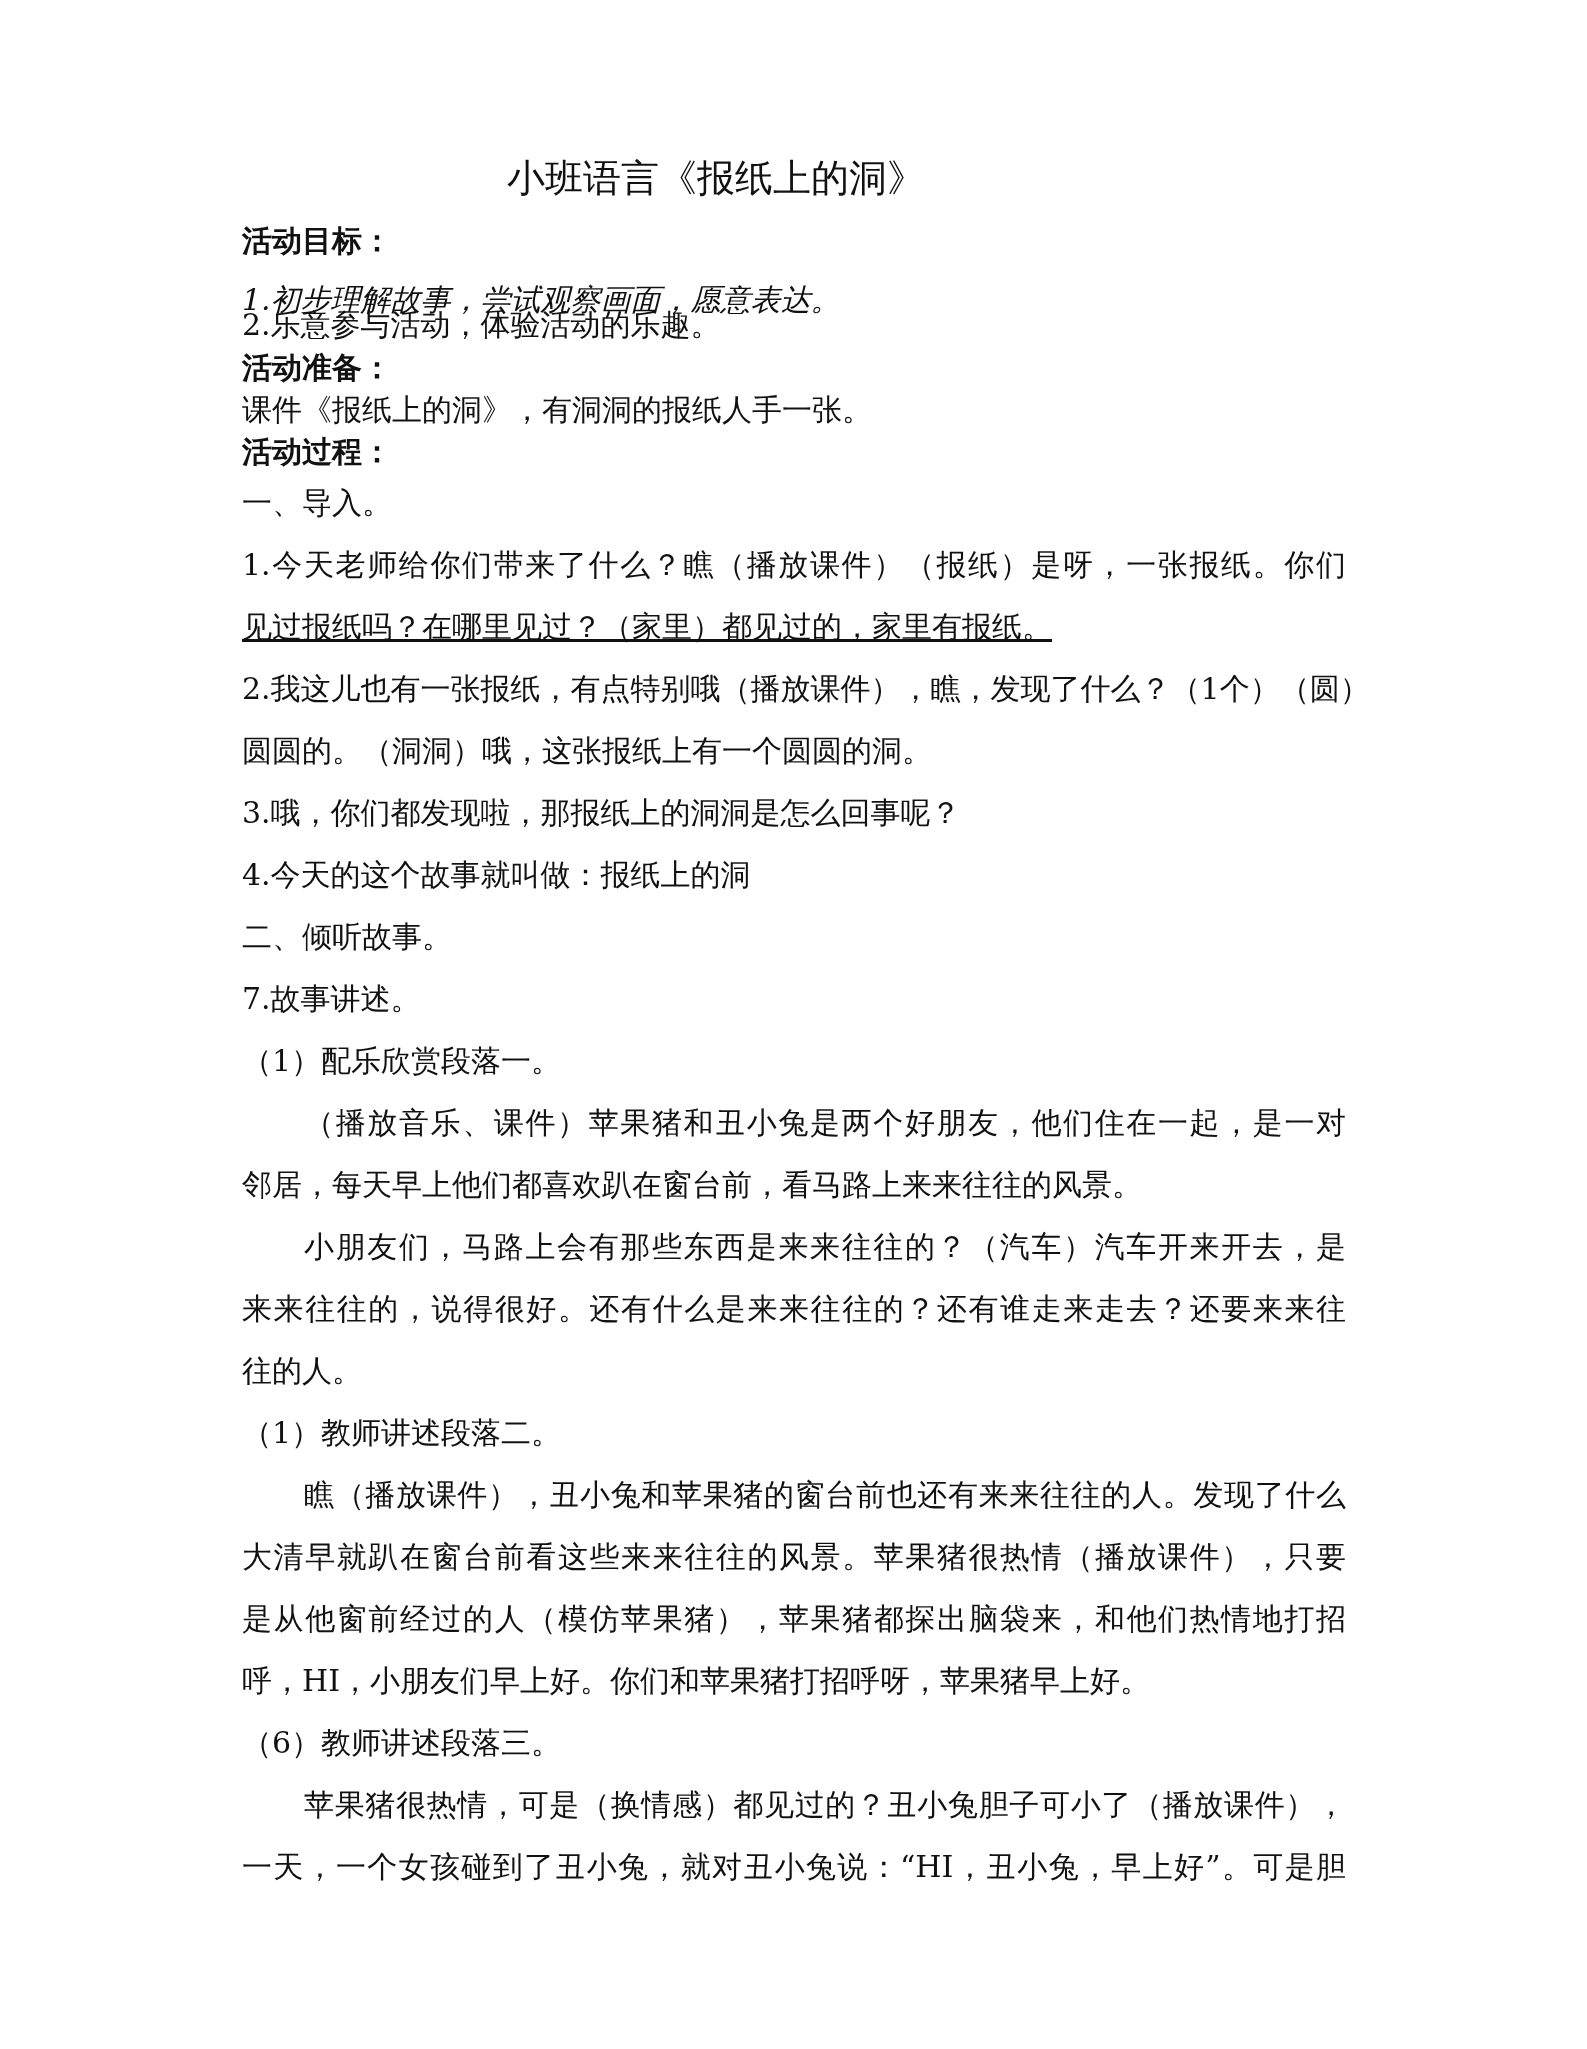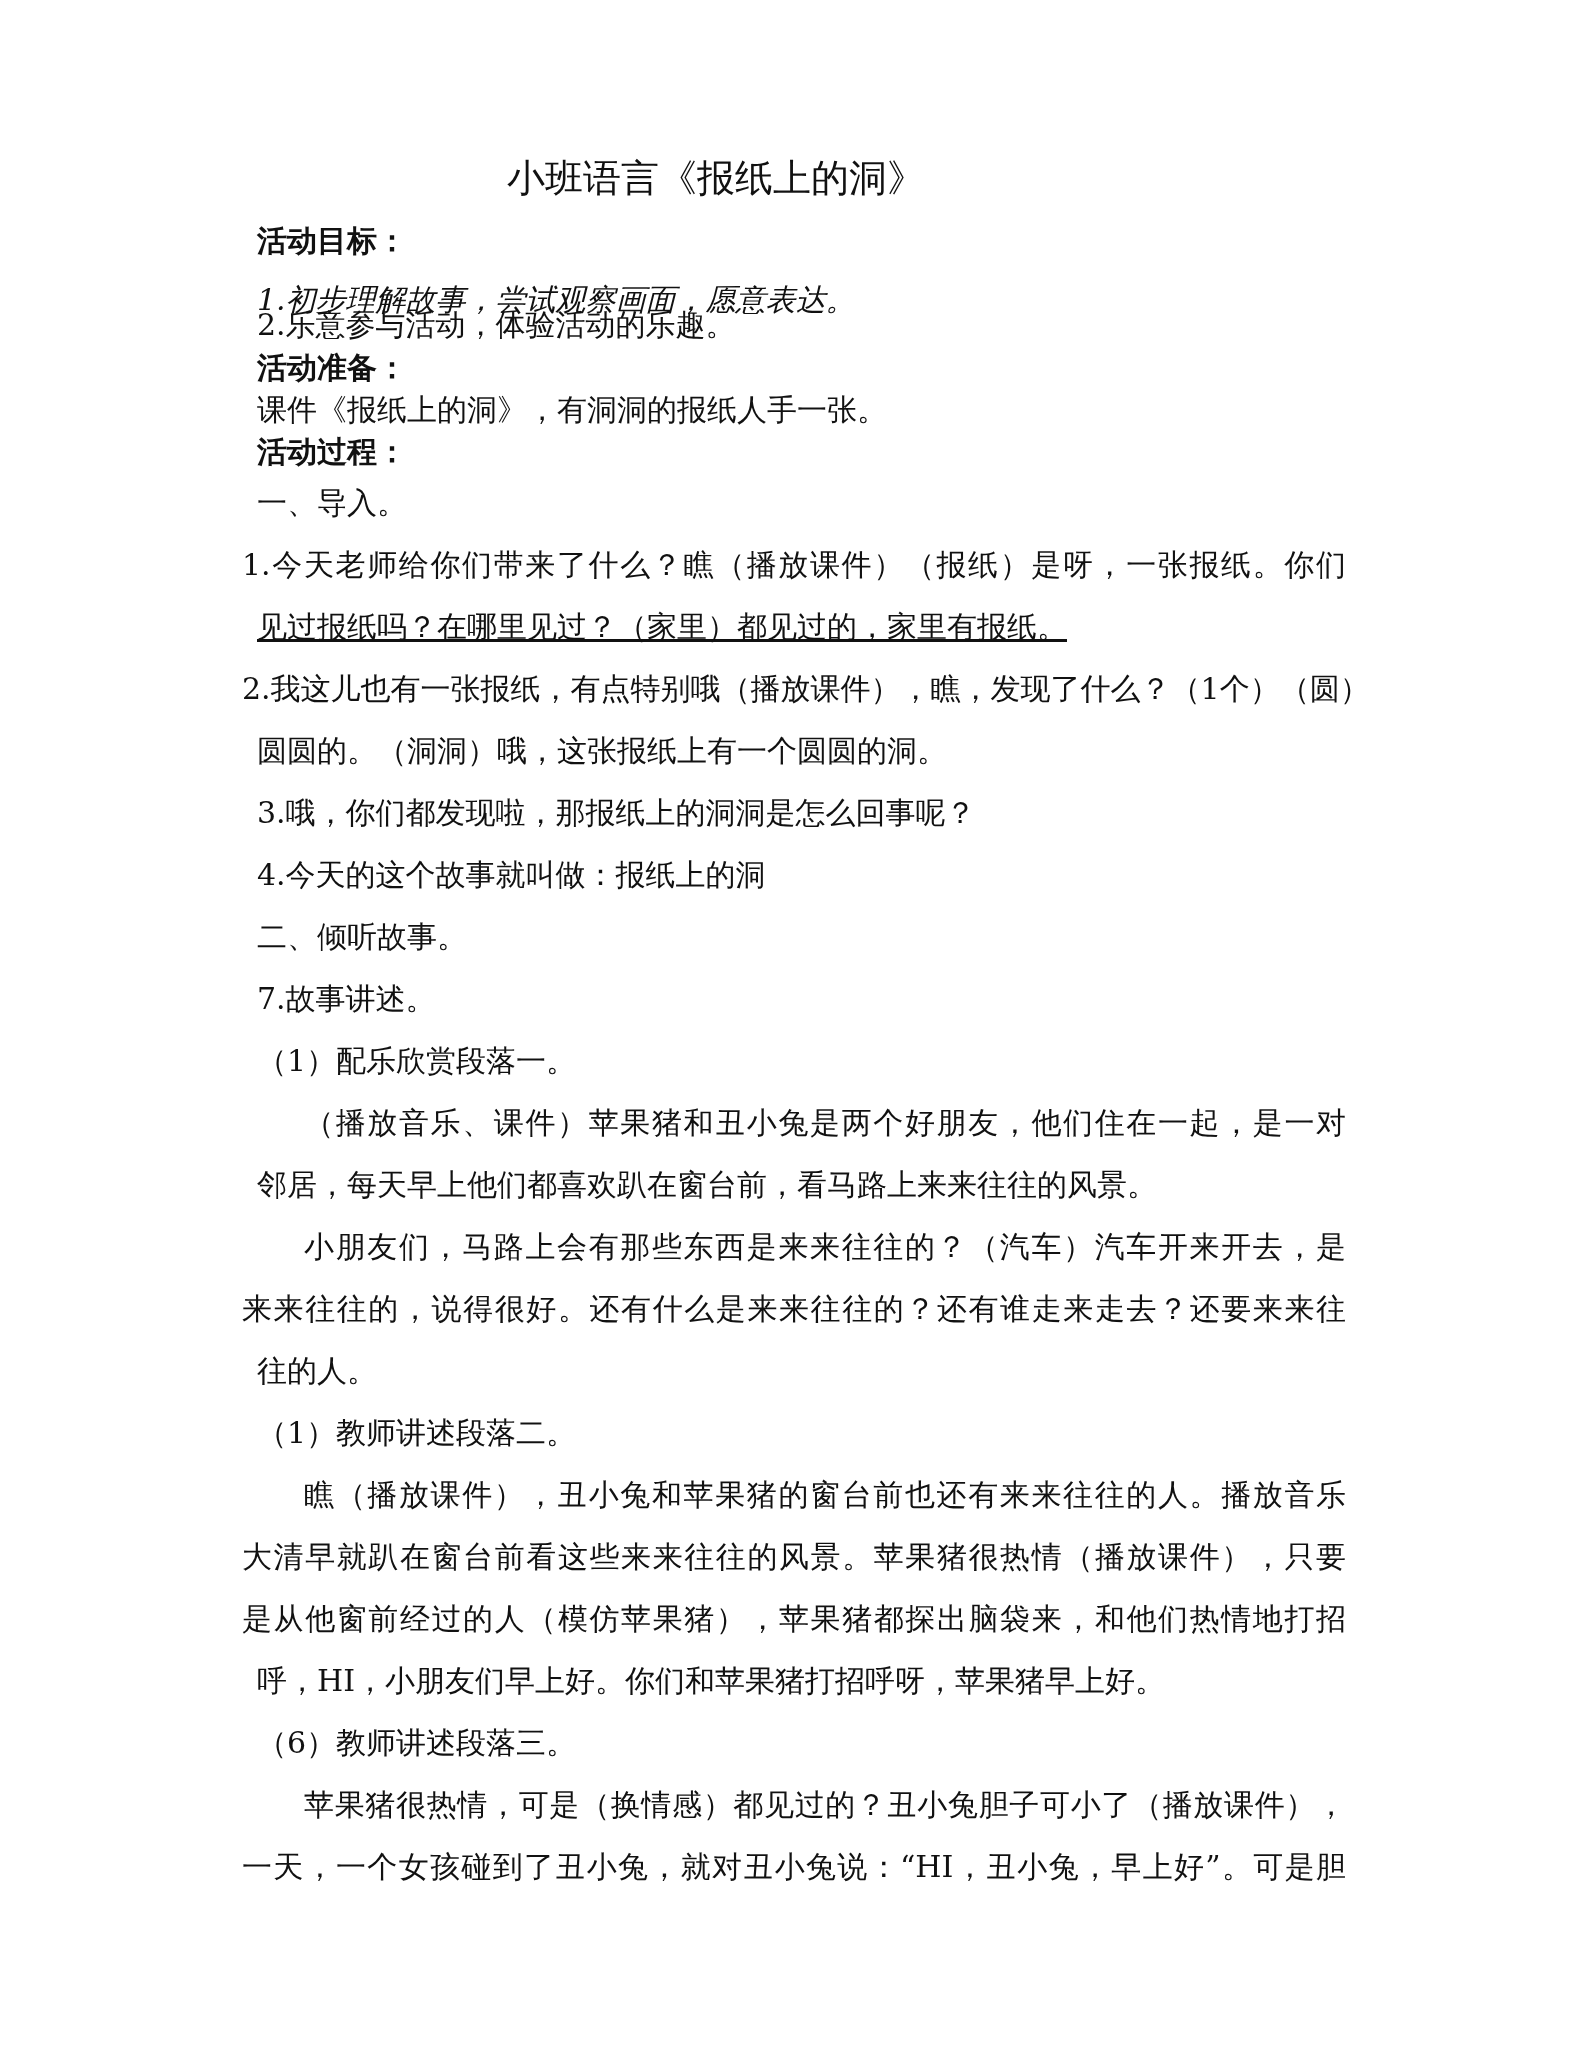--- a/index.html
+++ b/index.html
@@ -2,21 +2,21 @@
 <html><head>
 <meta charset="utf-8">
 <style>
   html, body { margin:0; padding:0; background:#ffffff; }
   body { width:1587px; height:2049px; position:relative; overflow:hidden;
          font-family:"DejaVu Serif","Liberation Serif",serif; color:#111; }
   .title { position:absolute; left:0; width:1432px; top:156px; text-align:center;
            font-size:38px; line-height:44px; }
   .ln { position:absolute; left:242px; width:1104px; font-size:30px; white-space:nowrap;
         text-align:justify; text-align-last:justify; }
-  .ln.last { text-align-last:left;margin-left:15px; }
+  .ln.last { text-align-last:left; }
   .hd { font-weight:bold; }
   .indent { padding-left:62px; box-sizing:border-box; }
 </style>
 </head>
 <body>
 
 <div>
   <div class="title">小班语言《报纸上的洞》</div>
 
   <div class="ln last hd" style="top:223px;line-height:36px;">活动目标：</div>
@@ -35,20 +35,20 @@
   <div class="ln last" style="top:857px;line-height:36px;">4.今天的这个故事就叫做：报纸上的洞</div>
   <div class="ln last" style="top:919px;line-height:36px;">二、倾听故事。</div>
   <div class="ln last" style="top:981px;line-height:36px;">7.故事讲述。</div>
   <div class="ln last" style="top:1043px;line-height:36px;">（1）配乐欣赏段落一。</div>
   <div class="ln indent" style="top:1105px;line-height:36px;">（播放音乐、课件）苹果猪和丑小兔是两个好朋友，他们住在一起，是一对</div>
   <div class="ln last" style="top:1167px;line-height:36px;">邻居，每天早上他们都喜欢趴在窗台前，看马路上来来往往的风景。</div>
   <div class="ln indent" style="top:1229px;line-height:36px;">小朋友们，马路上会有那些东西是来来往往的？（汽车）汽车开来开去，是</div>
   <div class="ln" style="top:1291px;line-height:36px;">来来往往的，说得很好。还有什么是来来往往的？还有谁走来走去？还要来来往</div>
   <div class="ln last" style="top:1353px;line-height:36px;">往的人。</div>
   <div class="ln last" style="top:1415px;line-height:36px;">（1）教师讲述段落二。</div>
-  <div class="ln indent" style="top:1477px;line-height:36px;">瞧（播放课件），丑小兔和苹果猪的窗台前也还有来来往往的人。播放音乐</div>
+  <div class="ln indent" style="top:1477px;line-height:36px;">瞧（播放课件），丑小兔和苹果猪的窗台前也还有来来往往的人。发现了什么</div>
   <div class="ln" style="top:1539px;line-height:36px;">大清早就趴在窗台前看这些来来往往的风景。苹果猪很热情（播放课件），只要</div>
   <div class="ln" style="top:1601px;line-height:36px;">是从他窗前经过的人（模仿苹果猪），苹果猪都探出脑袋来，和他们热情地打招</div>
   <div class="ln last" style="top:1663px;line-height:36px;">呼，HI，小朋友们早上好。你们和苹果猪打招呼呀，苹果猪早上好。</div>
   <div class="ln last" style="top:1725px;line-height:36px;">（6）教师讲述段落三。</div>
   <div class="ln indent" style="top:1787px;line-height:36px;">苹果猪很热情，可是（换情感）都见过的？丑小兔胆子可小了（播放课件），</div>
   <div class="ln" style="top:1849px;line-height:36px;">一天，一个女孩碰到了丑小兔，就对丑小兔说：“HI，丑小兔，早上好”。可是胆</div>
 </div>
 
 </body></html>

